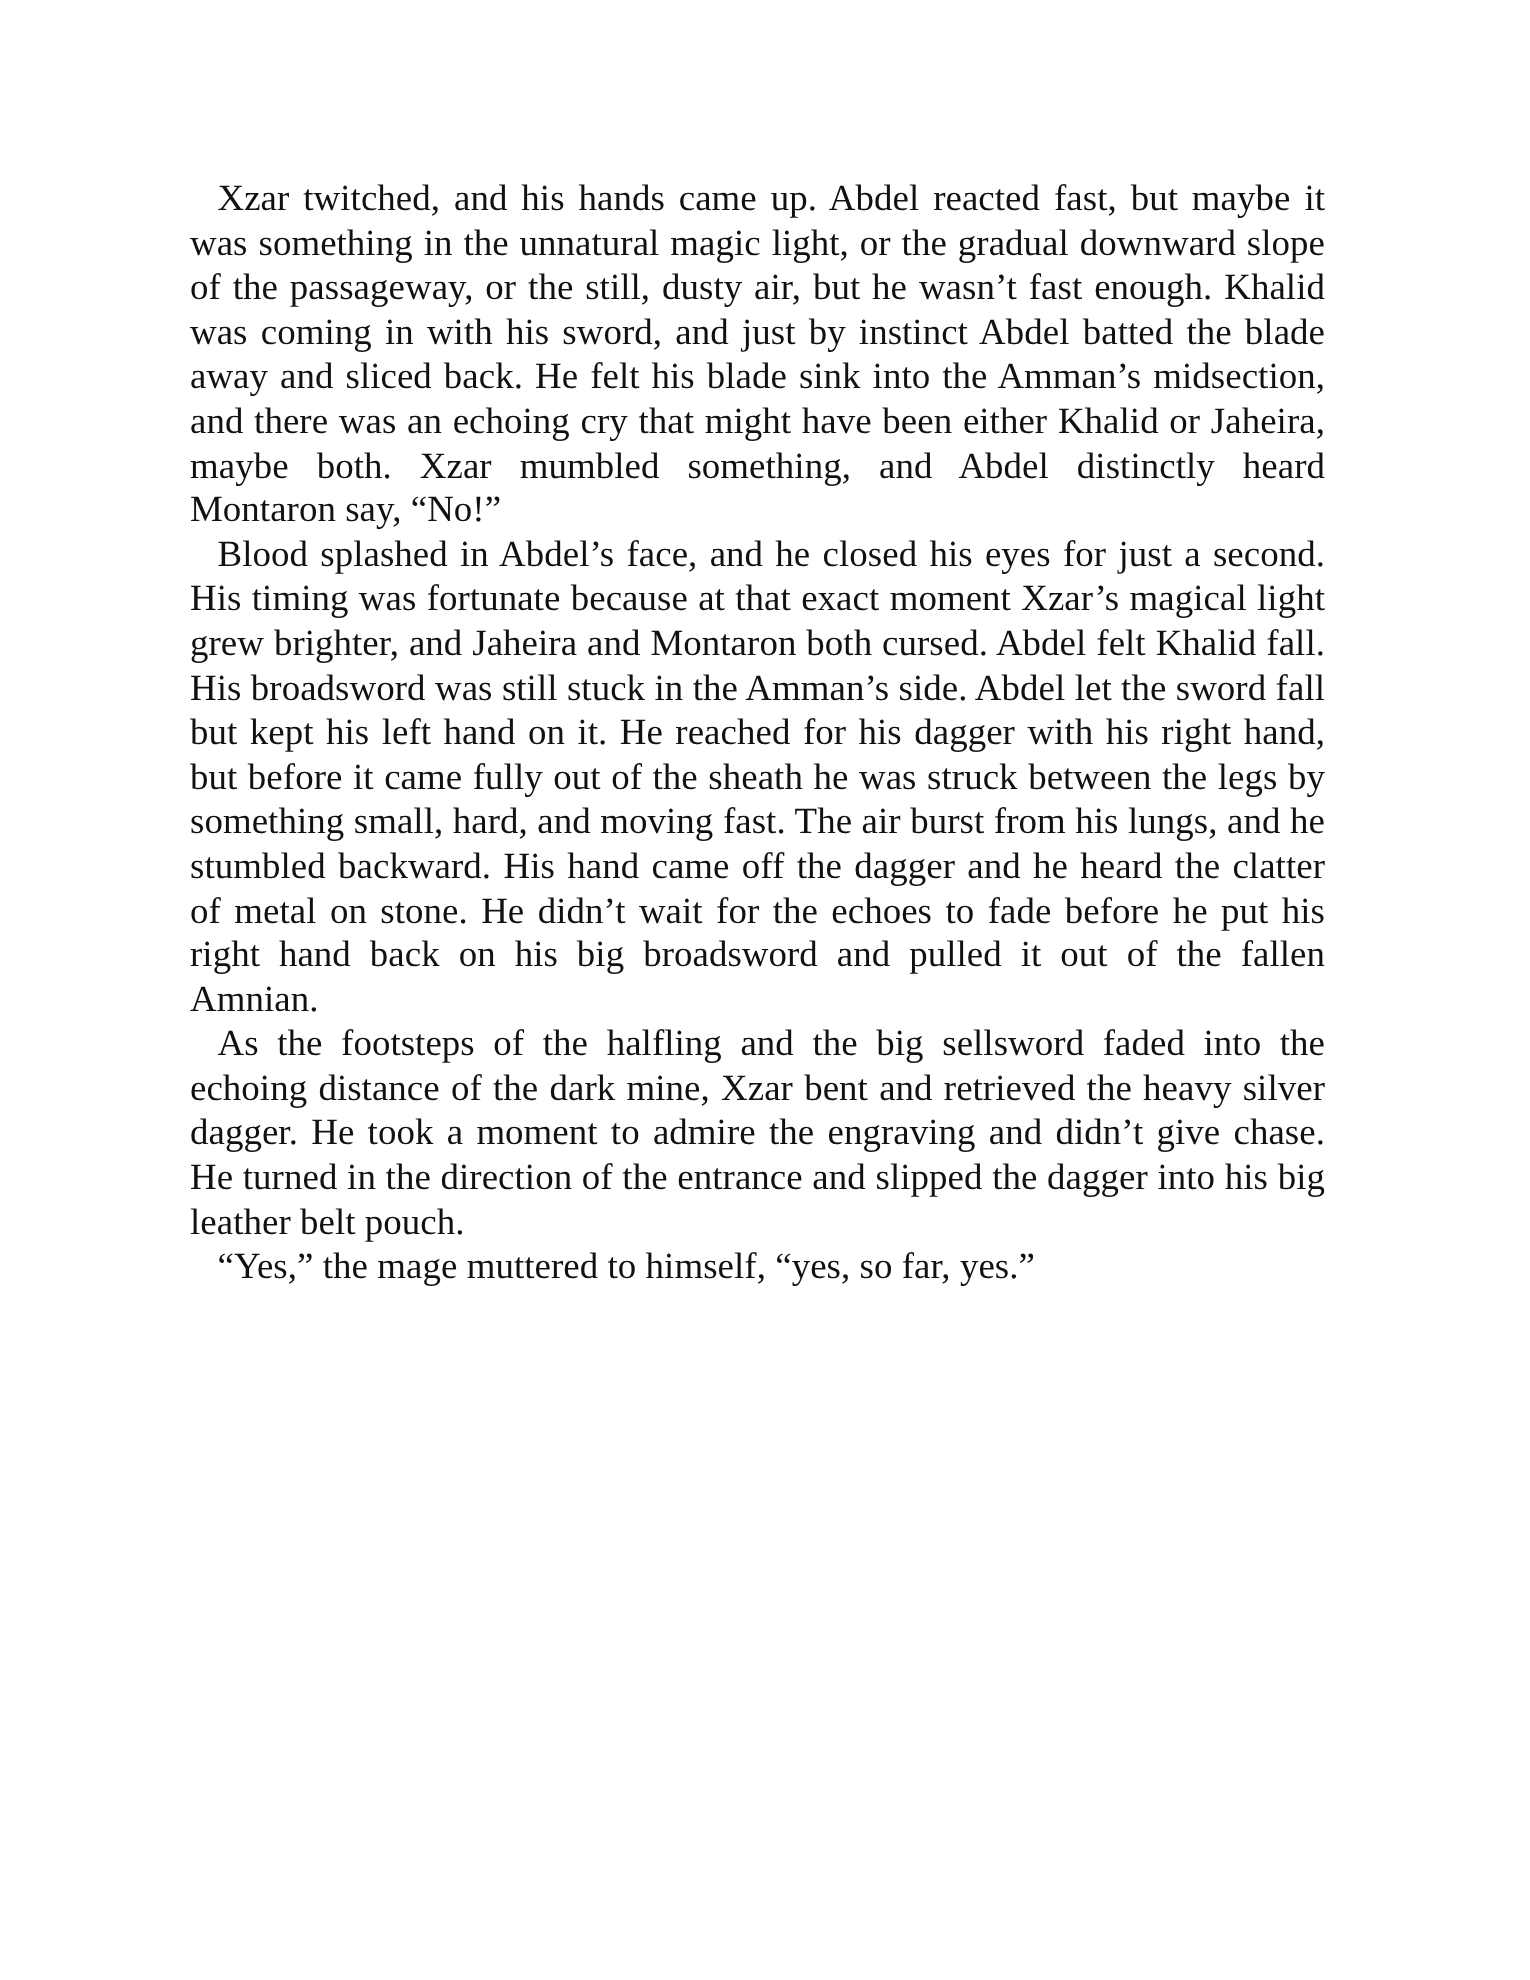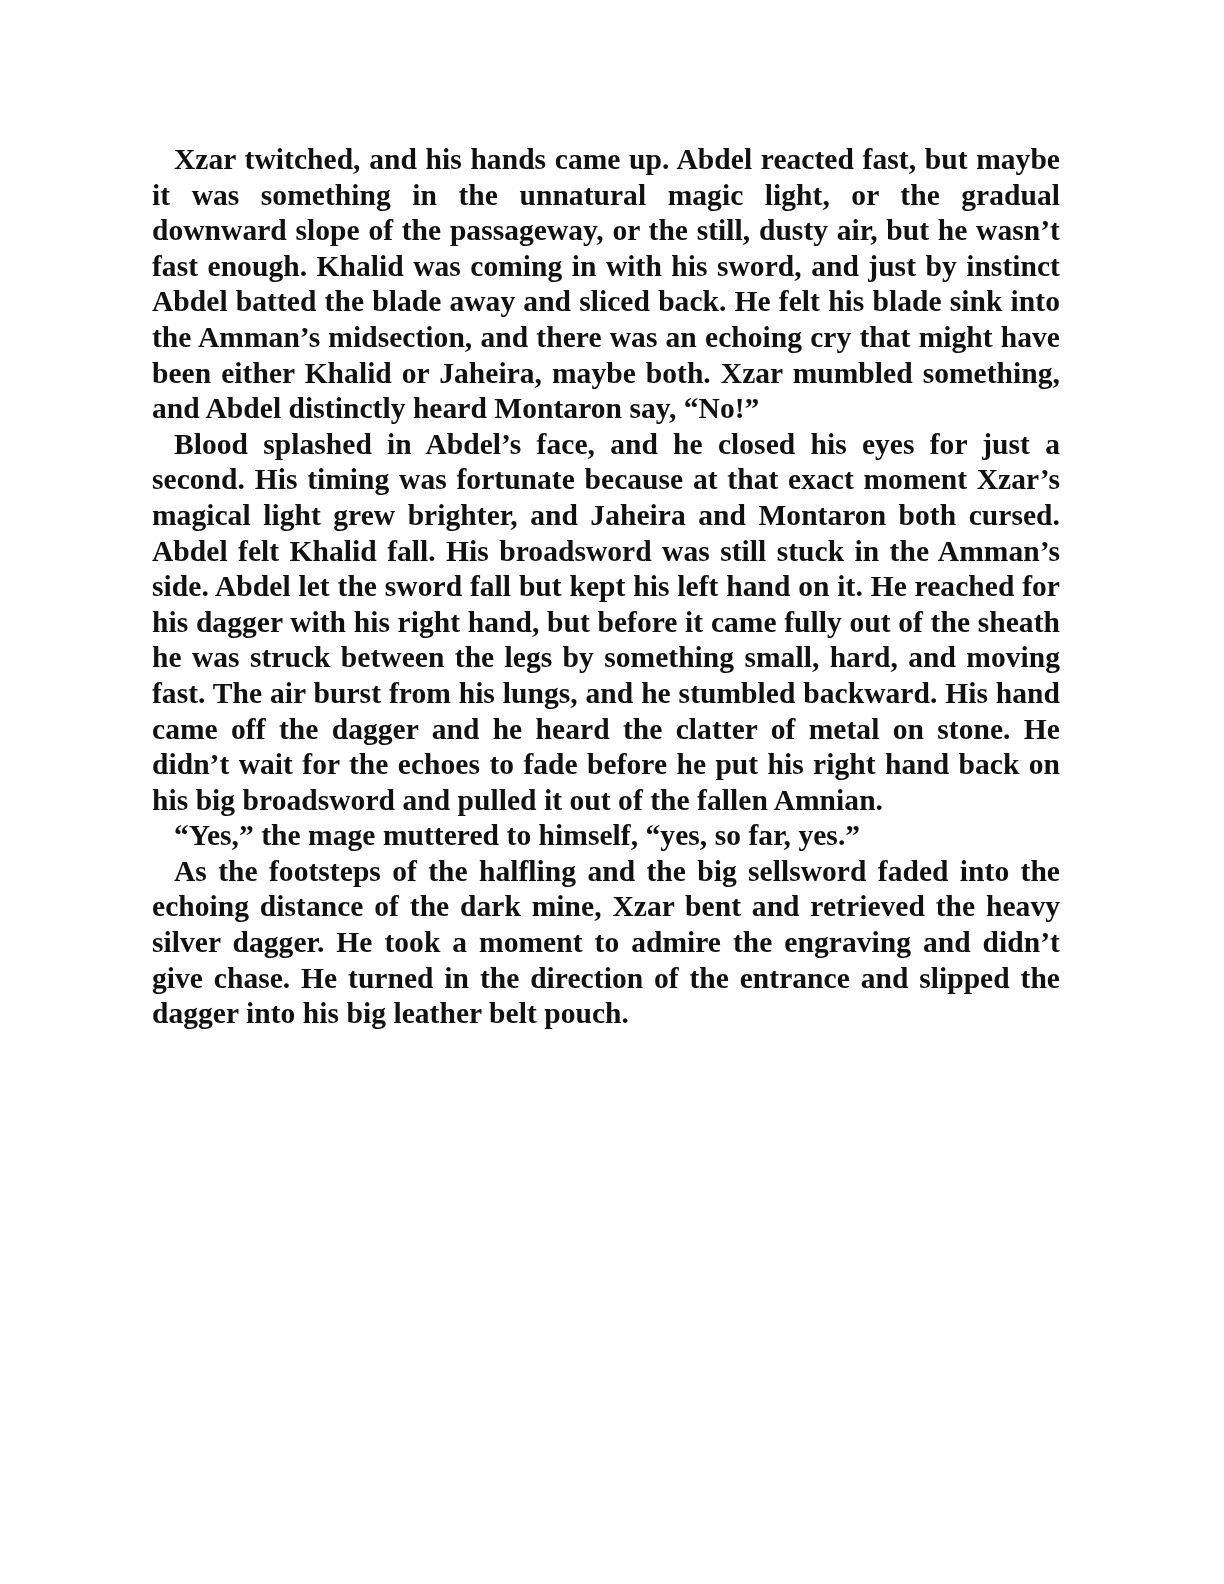--- a/index.html
+++ b/index.html
@@ -13,24 +13,23 @@
       font-size: 29.5px;
       line-height: 35.6px;
       color: #111111;
     }
     .para {
       margin: 0;
       text-indent: 22px;
       text-align: justify;
       text-align-last: left;
       letter-spacing: 0.05px;
-      font-weight: bold;
     }
   </style>
 </head>
 <body>
 
 <div class="page">
   <p class="para">Xzar twitched, and his hands came up. Abdel reacted fast, but maybe it was something in the unnatural magic light, or the gradual downward slope of the passageway, or the still, dusty air, but he wasn’t fast enough. Khalid was coming in with his sword, and just by instinct Abdel batted the blade away and sliced back. He felt his blade sink into the Amman’s midsection, and there was an echoing cry that might have been either Khalid or Jaheira, maybe both. Xzar mumbled something, and Abdel distinctly heard Montaron say, “No!”</p>
   <p class="para">Blood splashed in Abdel’s face, and he closed his eyes for just a second. His timing was fortunate because at that exact moment Xzar’s magical light grew brighter, and Jaheira and Montaron both cursed. Abdel felt Khalid fall. His broadsword was still stuck in the Amman’s side. Abdel let the sword fall but kept his left hand on it. He reached for his dagger with his right hand, but before it came fully out of the sheath he was struck between the legs by something small, hard, and moving fast. The air burst from his lungs, and he stumbled backward. His hand came off the dagger and he heard the clatter of metal on stone. He didn’t wait for the echoes to fade before he put his right hand back on his big broadsword and pulled it out of the fallen Amnian.</p>
+  <p class="para">As the footsteps of the halfling and the big sellsword faded into the echoing distance of the dark mine, Xzar bent and retrieved the heavy silver dagger. He took a moment to admire the engraving and didn’t give chase. He turned in the direction of the entrance and slipped the dagger into his big leather belt pouch.</p>
   <p class="para">“Yes,” the mage muttered to himself, “yes, so far, yes.”</p>
-  <p class="para">As the footsteps of the halfling and the big sellsword faded into the echoing distance of the dark mine, Xzar bent and retrieved the heavy silver dagger. He took a moment to admire the engraving and didn’t give chase. He turned in the direction of the entrance and slipped the dagger into his big leather belt pouch.</p>
 </div>
 
 </body></html>

